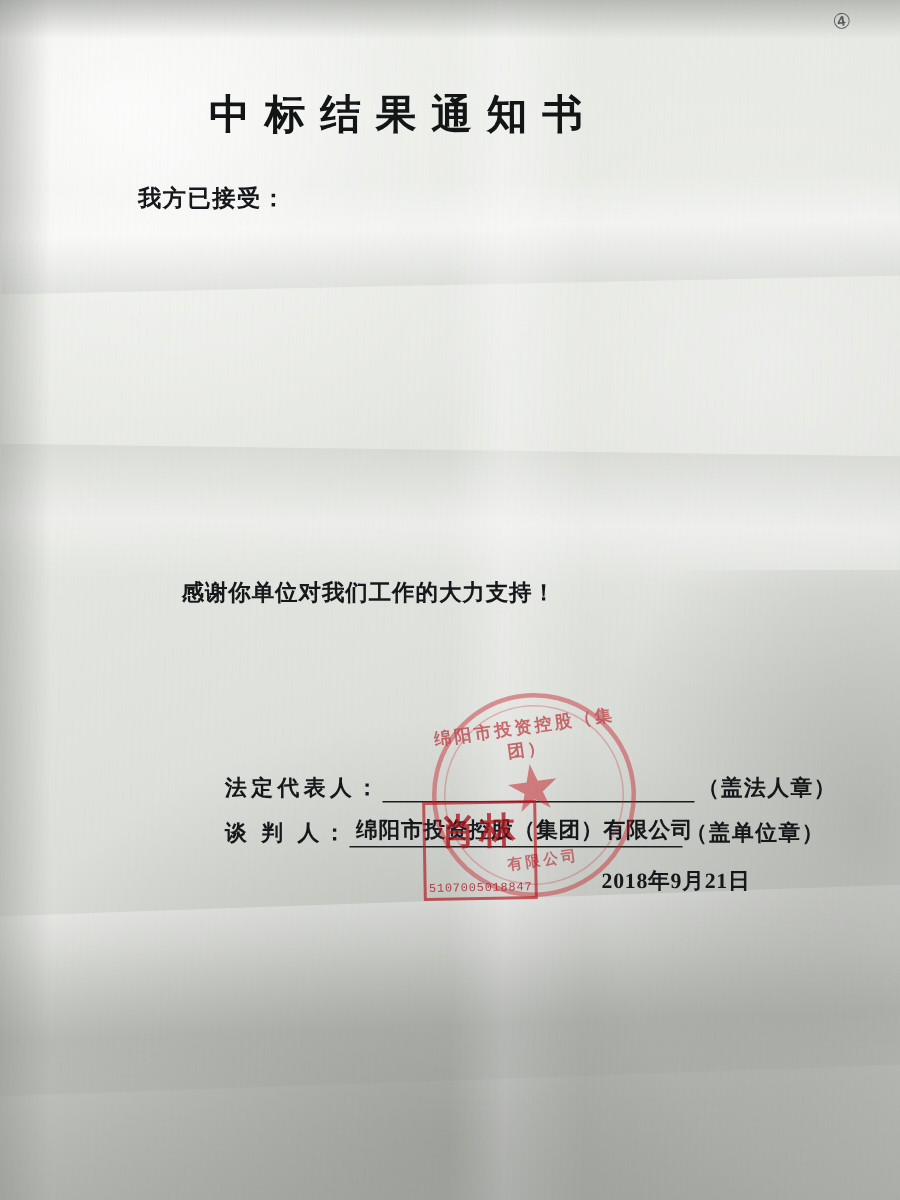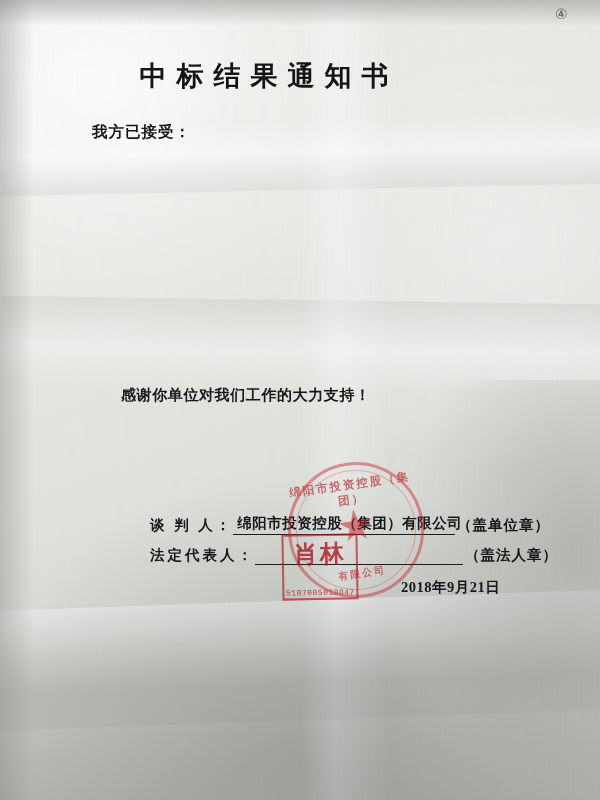--- a/index.html
+++ b/index.html
@@ -312,28 +312,28 @@
 
     <div class="title">中标结果通知书</div>
 
     <div class="salutation">我方已接受：</div>
 
 
     <div class="thanks">感谢你单位对我们工作的大力支持！</div>
 
     <div class="sig-block">
       <div class="sig-row">
+        <span class="sig-label">法定代表人：</span>
+        <span class="sig-line blank"></span>
+        <span class="sig-suffix">（盖法人章）</span>
+      </div>
+      <div class="sig-row">
         <span class="sig-label">谈 判 人：</span>
         <span class="sig-line">绵阳市投资控股（集团）有限公司</span>
         <span class="sig-suffix">（盖单位章）</span>
-      </div>
-      <div class="sig-row">
-        <span class="sig-label">法定代表人：</span>
-        <span class="sig-line blank"></span>
-        <span class="sig-suffix">（盖法人章）</span>
       </div>
     </div>
 
     <div class="date-line">2018年9月21日</div>
 
     <div class="seal">
       <div class="seal-inner"></div>
       <div class="seal-text-top">绵阳市投资控股（集团）</div>
       <div class="seal-star"></div>
       <div class="seal-text-bottom">有限公司</div>

